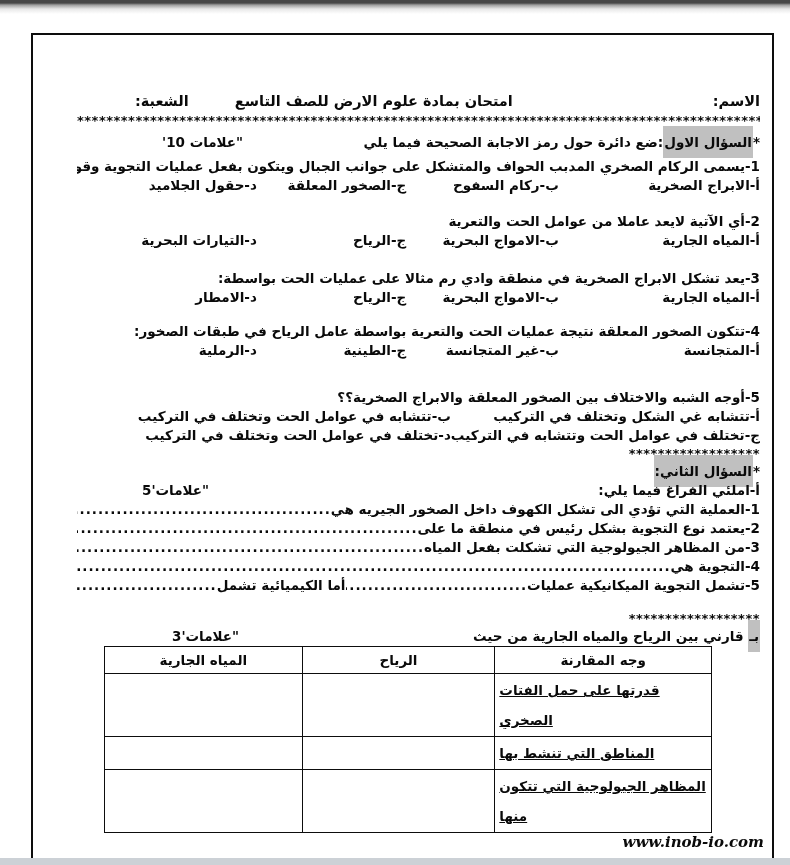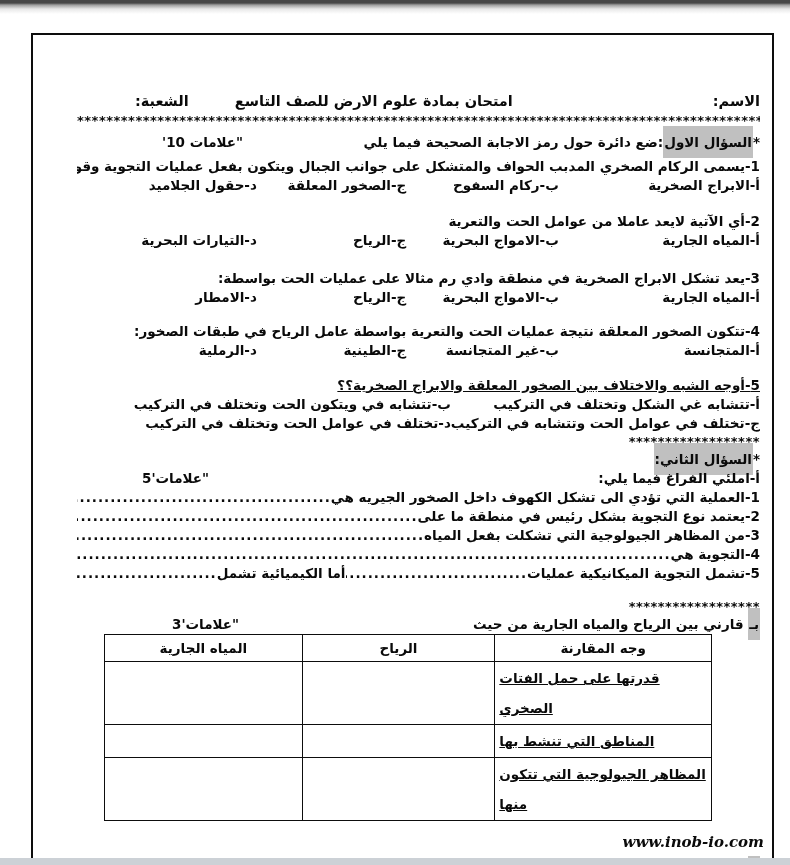--- a/index.html
+++ b/index.html
@@ -45,21 +45,21 @@
   .qhead{margin-top:4px;padding-left:85px;}
   .qtext{line-height:19px;font-size:13.5px;white-space:nowrap;overflow:hidden;}
   .opts4{
     display:grid;direction:rtl;grid-template-columns:1.32fr 1fr 0.98fr 1.18fr;
     line-height:19px;font-size:13.5px;white-space:nowrap;
   }
   .opts2{
     display:grid;direction:rtl;grid-template-columns:1.05fr 1fr;
     line-height:19px;font-size:13.5px;white-space:nowrap;padding-left:100px;
   }
-  .mt17{margin-top:17px;} .mt19{margin-top:19px;} .mt15{margin-top:15px;} .mt16{margin-top:16px;text-decoration:underline;} .mt5{margin-top:5px;}
+  .mt17{margin-top:17px;} .mt19{margin-top:19px;} .mt15{margin-top:15px;} .mt16{margin-top:28px;} .mt5{margin-top:5px;}
   .sepshort{
     margin-top:1px;line-height:16px;font-size:13px;letter-spacing:0.5px;
     text-align:right;padding-left:48px;white-space:nowrap;overflow:hidden;
   }
   .sepshort.second{margin-top:16px;}
   .parta{padding-left:65px;}
   .blank .bt{flex:0 0 auto;}
   .dots{flex:1 1 0;min-width:0;overflow:hidden;white-space:nowrap;letter-spacing:1px;font-weight:bold;}
   .dots.mid{flex:1.3 1 0;}
   .partb{padding-left:95px;margin-top:0;}
@@ -129,21 +129,21 @@
   <div class="opts4">
     <span>أ-المتجانسة</span>
     <span>ب-غير المتجانسة</span>
     <span>ج-الطينية</span>
     <span>د-الرملية</span>
   </div>
 
   <div class="qtext mt16">5-أوجه الشبه والاختلاف بين الصخور المعلقة والابراج الصخرية؟؟</div>
   <div class="opts2">
     <span>أ-تتشابه غي الشكل وتختلف في التركيب</span>
-    <span>ب-تتشابه في ويتكون الحت وتختلف في التركيب</span>
+    <span>ب-تتشابه في عوامل الحت وتختلف في التركيب</span>
     <span>ج-تختلف في عوامل الحت وتتشابه في التركيب</span>
     <span>د-تختلف في عوامل الحت وتختلف في التركيب</span>
   </div>
 
   <div class="sepshort">******************</div>
 
   <div class="row">
     <span class="nowrap">
       <span>*</span><span class="hl">السؤال الثاني:</span>
     </span>

